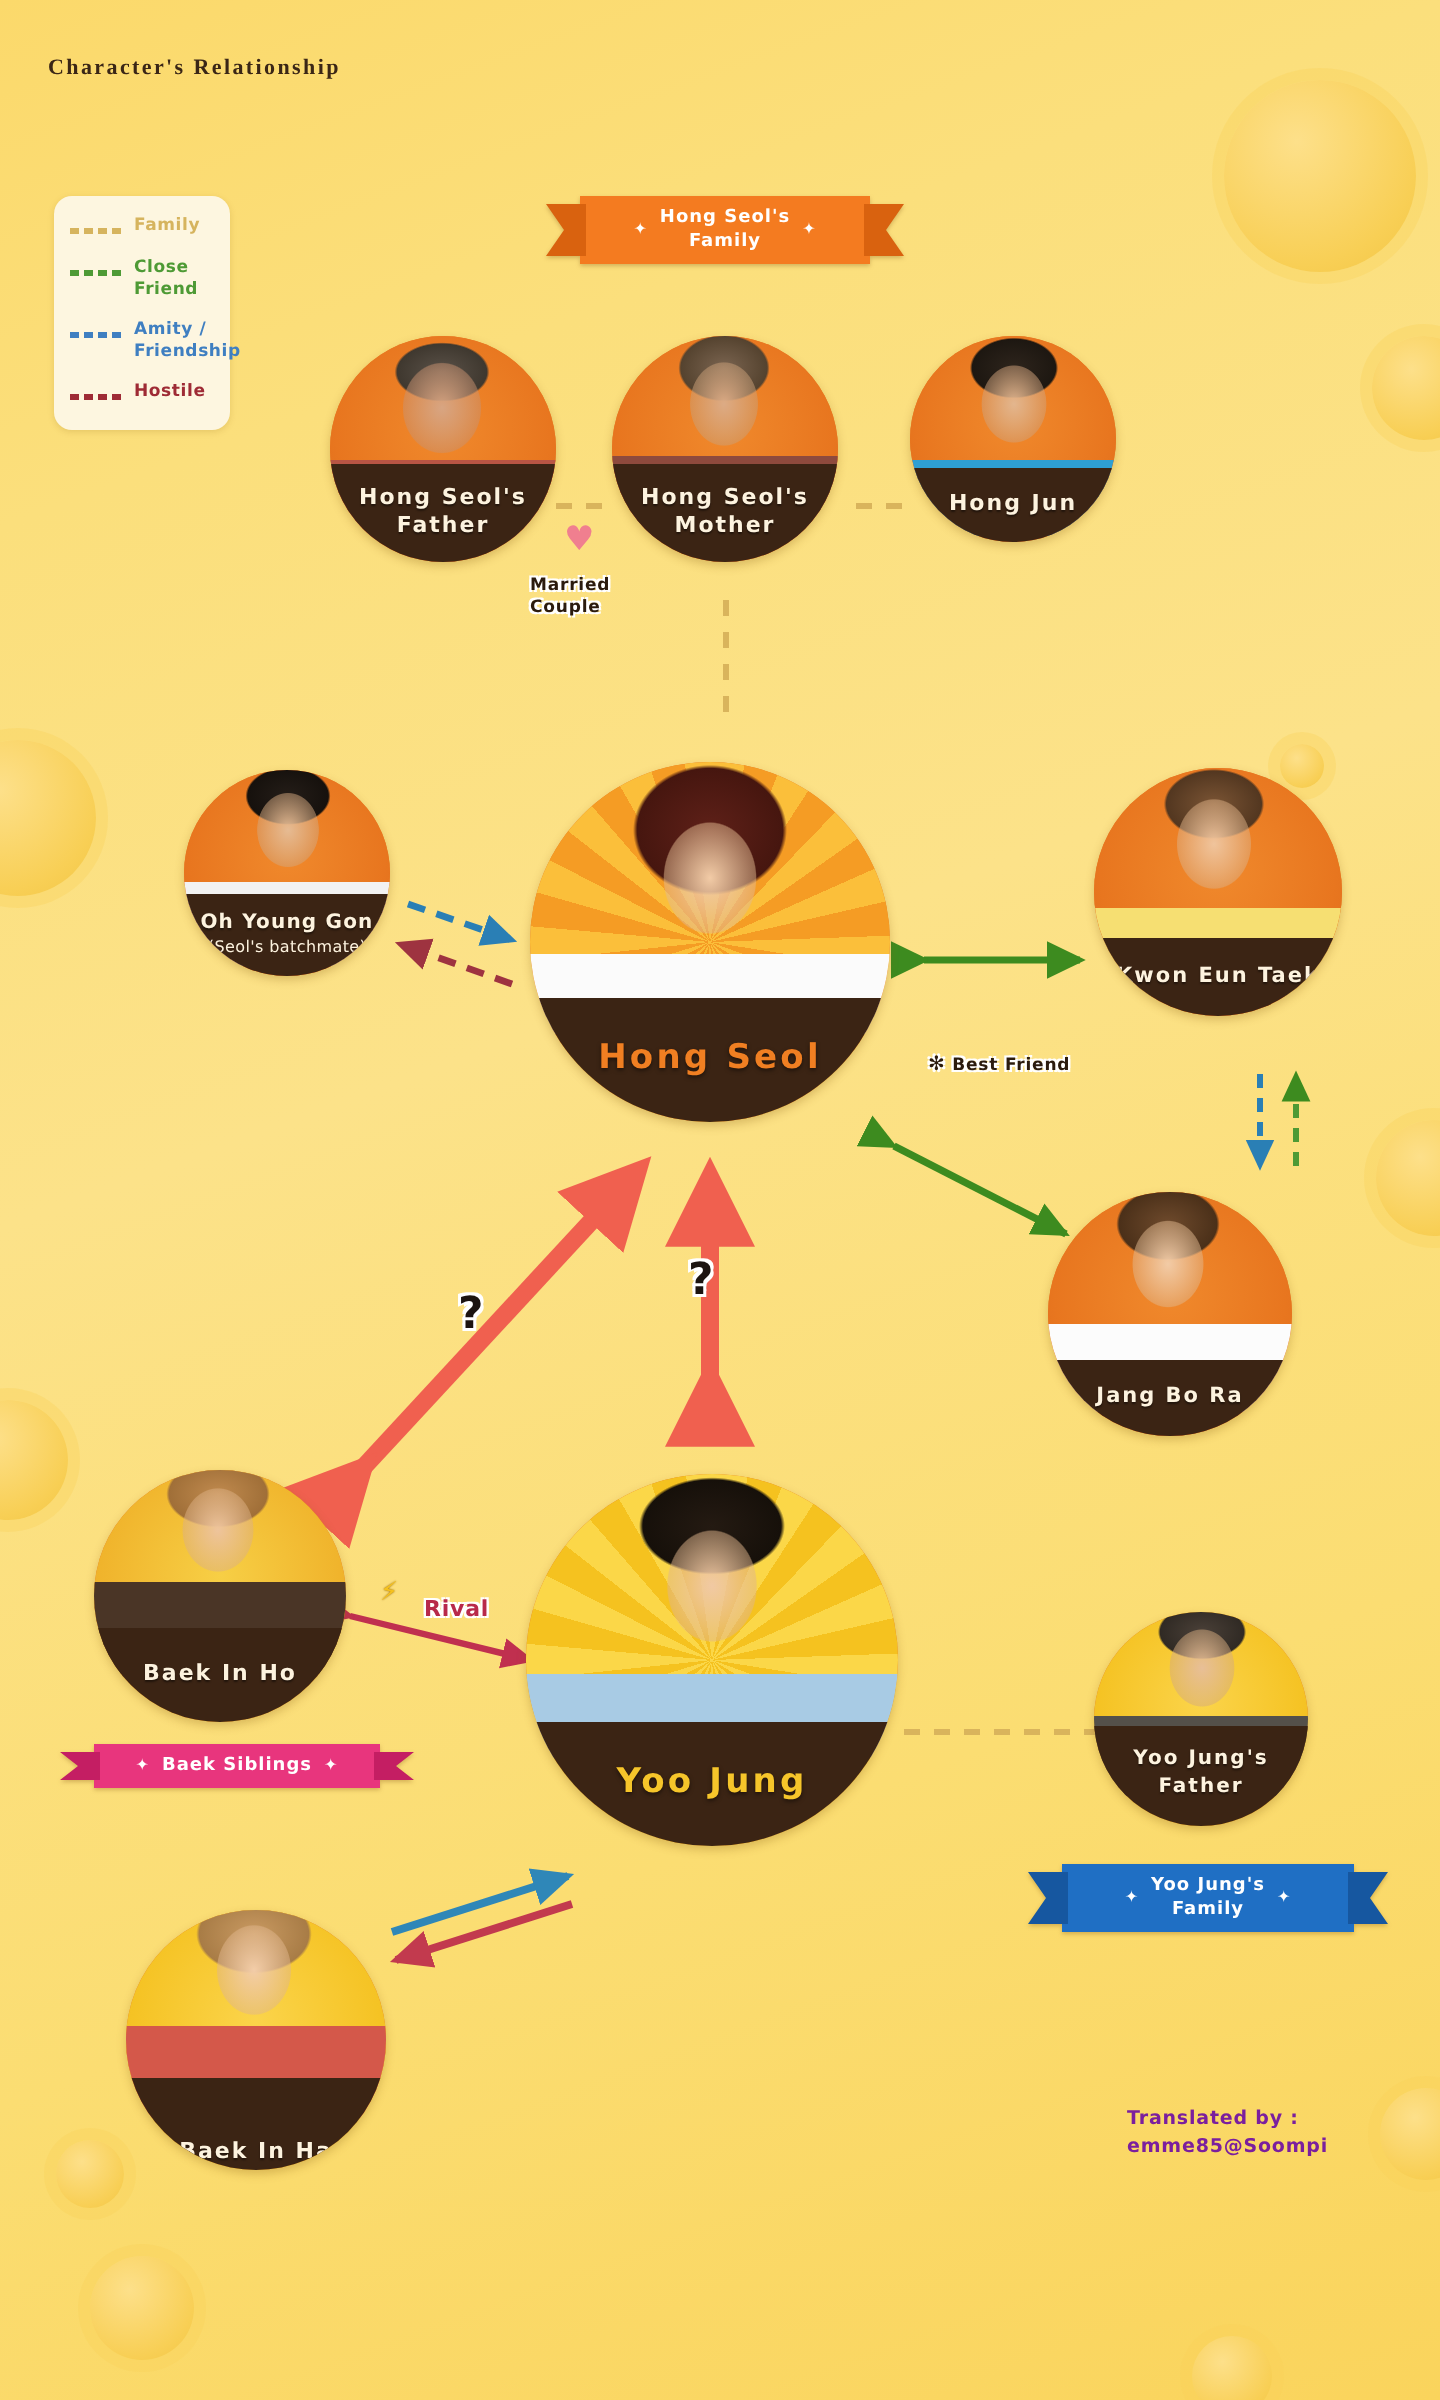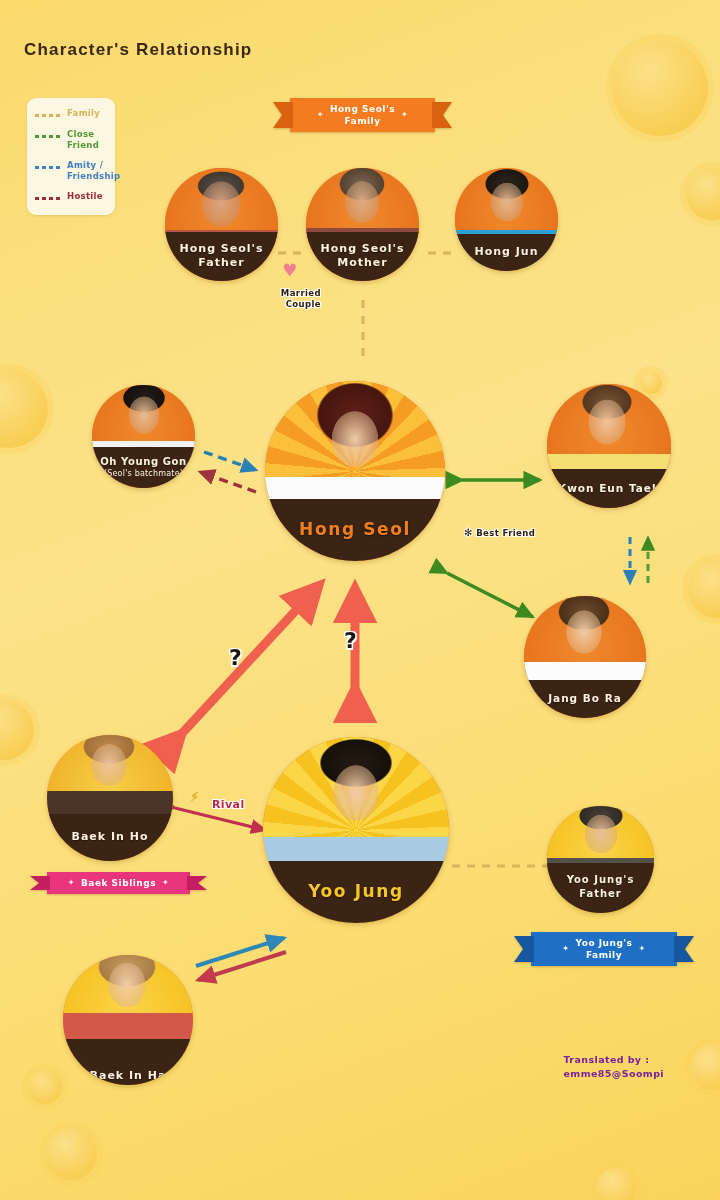--- a/index.html
+++ b/index.html
@@ -22,24 +22,24 @@
     background: radial-gradient(circle at 38% 32%, #fde08a 0%, #f8cf55 70%, #f2c544 100%);
     box-shadow: 0 0 0 6px rgba(250,208,90,0.35);
     pointer-events: none;
   }
 
   
   #edges { position: absolute; left: 0; top: 0; width: 720px; height: 1200px; }
 
   
   #title {
-    position: absolute; left: 24px; top: 40px;
-    font-size: 17px; font-weight: bold; letter-spacing: 1.2px;
+    position: absolute; left: 24px; top: 28px;
+    font-size: 11px; font-weight: bold; letter-spacing: 1.2px;
     color: #3a2616;
-    font-family: Liberation Sans, sans-serif;
+    font-family: Liberation Serif, serif;
   }
 
   
   #legend {
     position: absolute; left: 27px; top: 98px;
     width: 88px; padding: 10px 8px 10px 8px;
     background: #fdf6e0;
     border-radius: 9px;
     box-shadow: 0 1px 3px rgba(160,120,30,.22);
   }
@@ -93,21 +93,21 @@
   .node .sub { font-size: 8px; color: #fdf3df; line-height: 10px; letter-spacing: .2px; }
   .node.hero .nm { font-size: 17px; letter-spacing: 1.6px; }
   .node.hero.seol .nm { color: #f07f22; text-shadow: 0 1px 2px rgba(0,0,0,.5); }
   .node.hero.jung .nm { color: #f6c52a; text-shadow: 0 1px 2px rgba(0,0,0,.5); }
 
   
   .edge-label {
     position: absolute;
     font-size: 8.5px; font-weight: bold; letter-spacing: .4px;
     text-shadow: -1.1px -1.1px 0 #fff, 1.1px -1.1px 0 #fff, -1.1px 1.1px 0 #fff, 1.1px 1.1px 0 #fff;
-    white-space: nowrap; line-height: 11px; text-align: right;
+    white-space: nowrap; line-height: 11px; text-align: left;
   }
   .qmark {
     position: absolute;
     font-size: 22px; font-weight: bold; color: #1c1410;
     text-shadow: -1.5px -1.5px 0 #fff, 1.5px -1.5px 0 #fff, -1.5px 1.5px 0 #fff, 1.5px 1.5px 0 #fff;
   }
   #credits {
     position: absolute; right: 56px; top: 1053px;
     font-size: 9.5px; font-weight: bold; line-height: 14px;
     color: #7b1f9e; letter-spacing: .4px; text-align: left;

